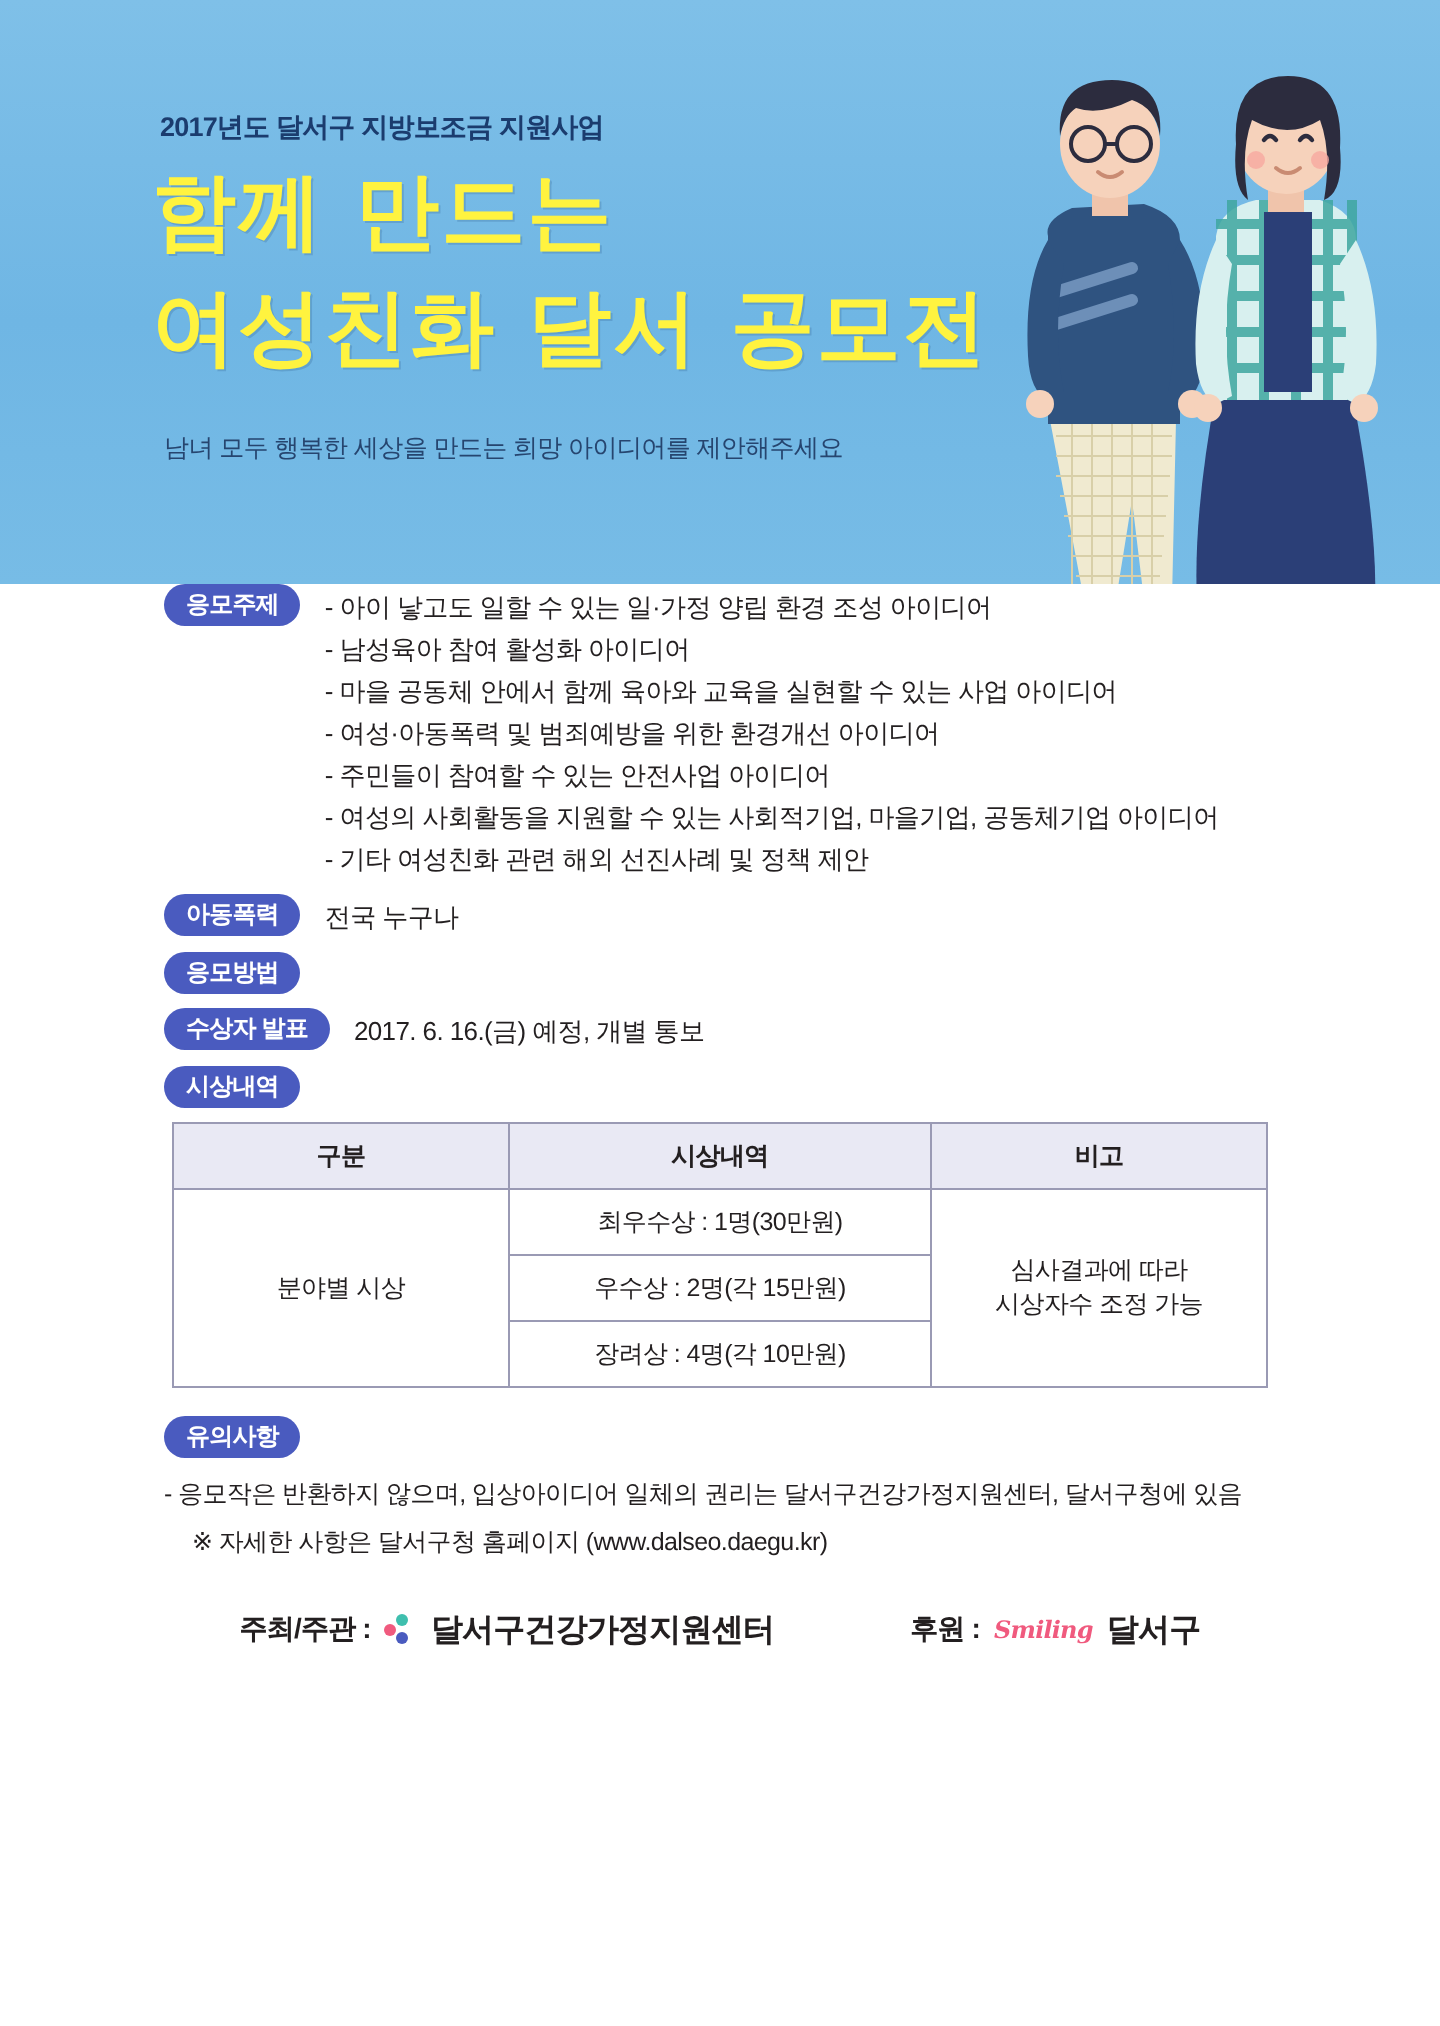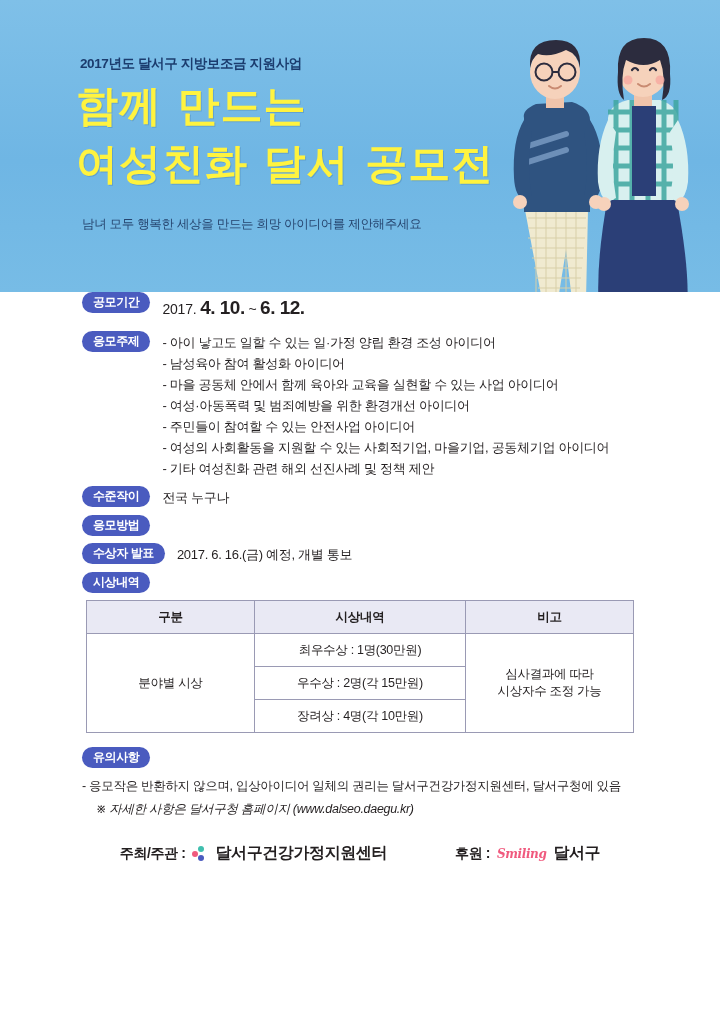--- a/index.html
+++ b/index.html
@@ -136,21 +136,21 @@
 
   
   .notes {
     padding-left: 82px;
     padding-right: 40px;
     font-size: 12.5px;
     line-height: 1.85;
     letter-spacing: -0.3px;
     margin-top: 4px;
   }
-  .notes .sub { padding-left: 14px; font-style: italic; }
+  .notes .sub { padding-left: 14px; }
 
   
   .footer {
     margin-top: 22px;
     display: flex;
     align-items: center;
     justify-content: center;
     gap: 68px;
     font-size: 14px;
     letter-spacing: -0.4px;
@@ -256,45 +256,36 @@
       <circle cx="148" cy="80" r="4.5" fill="#f7a9a0" opacity="0.8"></circle>
       <circle cx="180" cy="80" r="4.5" fill="#f7a9a0" opacity="0.8"></circle>
 
       <path d="M158 84 Q164 89 170 84" stroke="#c98b72" stroke-width="2" fill="none" stroke-linecap="round"></path>
     </g>
   </svg>
 </div>
 
 <div class="body">
 
-  <div class="row">
-    <span class="tag">공모기간</span>
-    <div class="row-content period-text">
-      <span>2017.</span>
-      <span class="big">4. 10.</span>
-      <span>~</span>
-      <span class="big">6. 12.</span>
-    </div>
-  </div>
 
   <div class="row">
     <span class="tag">응모주제</span>
     <div class="row-content bullets">
       <div>- 아이 낳고도 일할 수 있는 일·가정 양립 환경 조성 아이디어</div>
       <div>- 남성육아 참여 활성화 아이디어</div>
       <div>- 마을 공동체 안에서 함께 육아와 교육을 실현할 수 있는 사업 아이디어</div>
       <div>- 여성·아동폭력 및 범죄예방을 위한 환경개선 아이디어</div>
       <div>- 주민들이 참여할 수 있는 안전사업 아이디어</div>
       <div>- 여성의 사회활동을 지원할 수 있는 사회적기업, 마을기업, 공동체기업 아이디어</div>
       <div>- 기타 여성친화 관련 해외 선진사례 및 정책 제안</div>
     </div>
   </div>
 
   <div class="row">
-    <span class="tag">수준작이</span>
+    <span class="tag">아동폭력</span>
     <div class="row-content">전국 누구나</div>
   </div>
 
   <div class="row">
     <span class="tag">응모방법</span>
   </div>
 
   <div class="row">
     <span class="tag">수상자 발표</span>
     <div class="row-content">2017. 6. 16.(금) 예정, 개별 통보</div>

